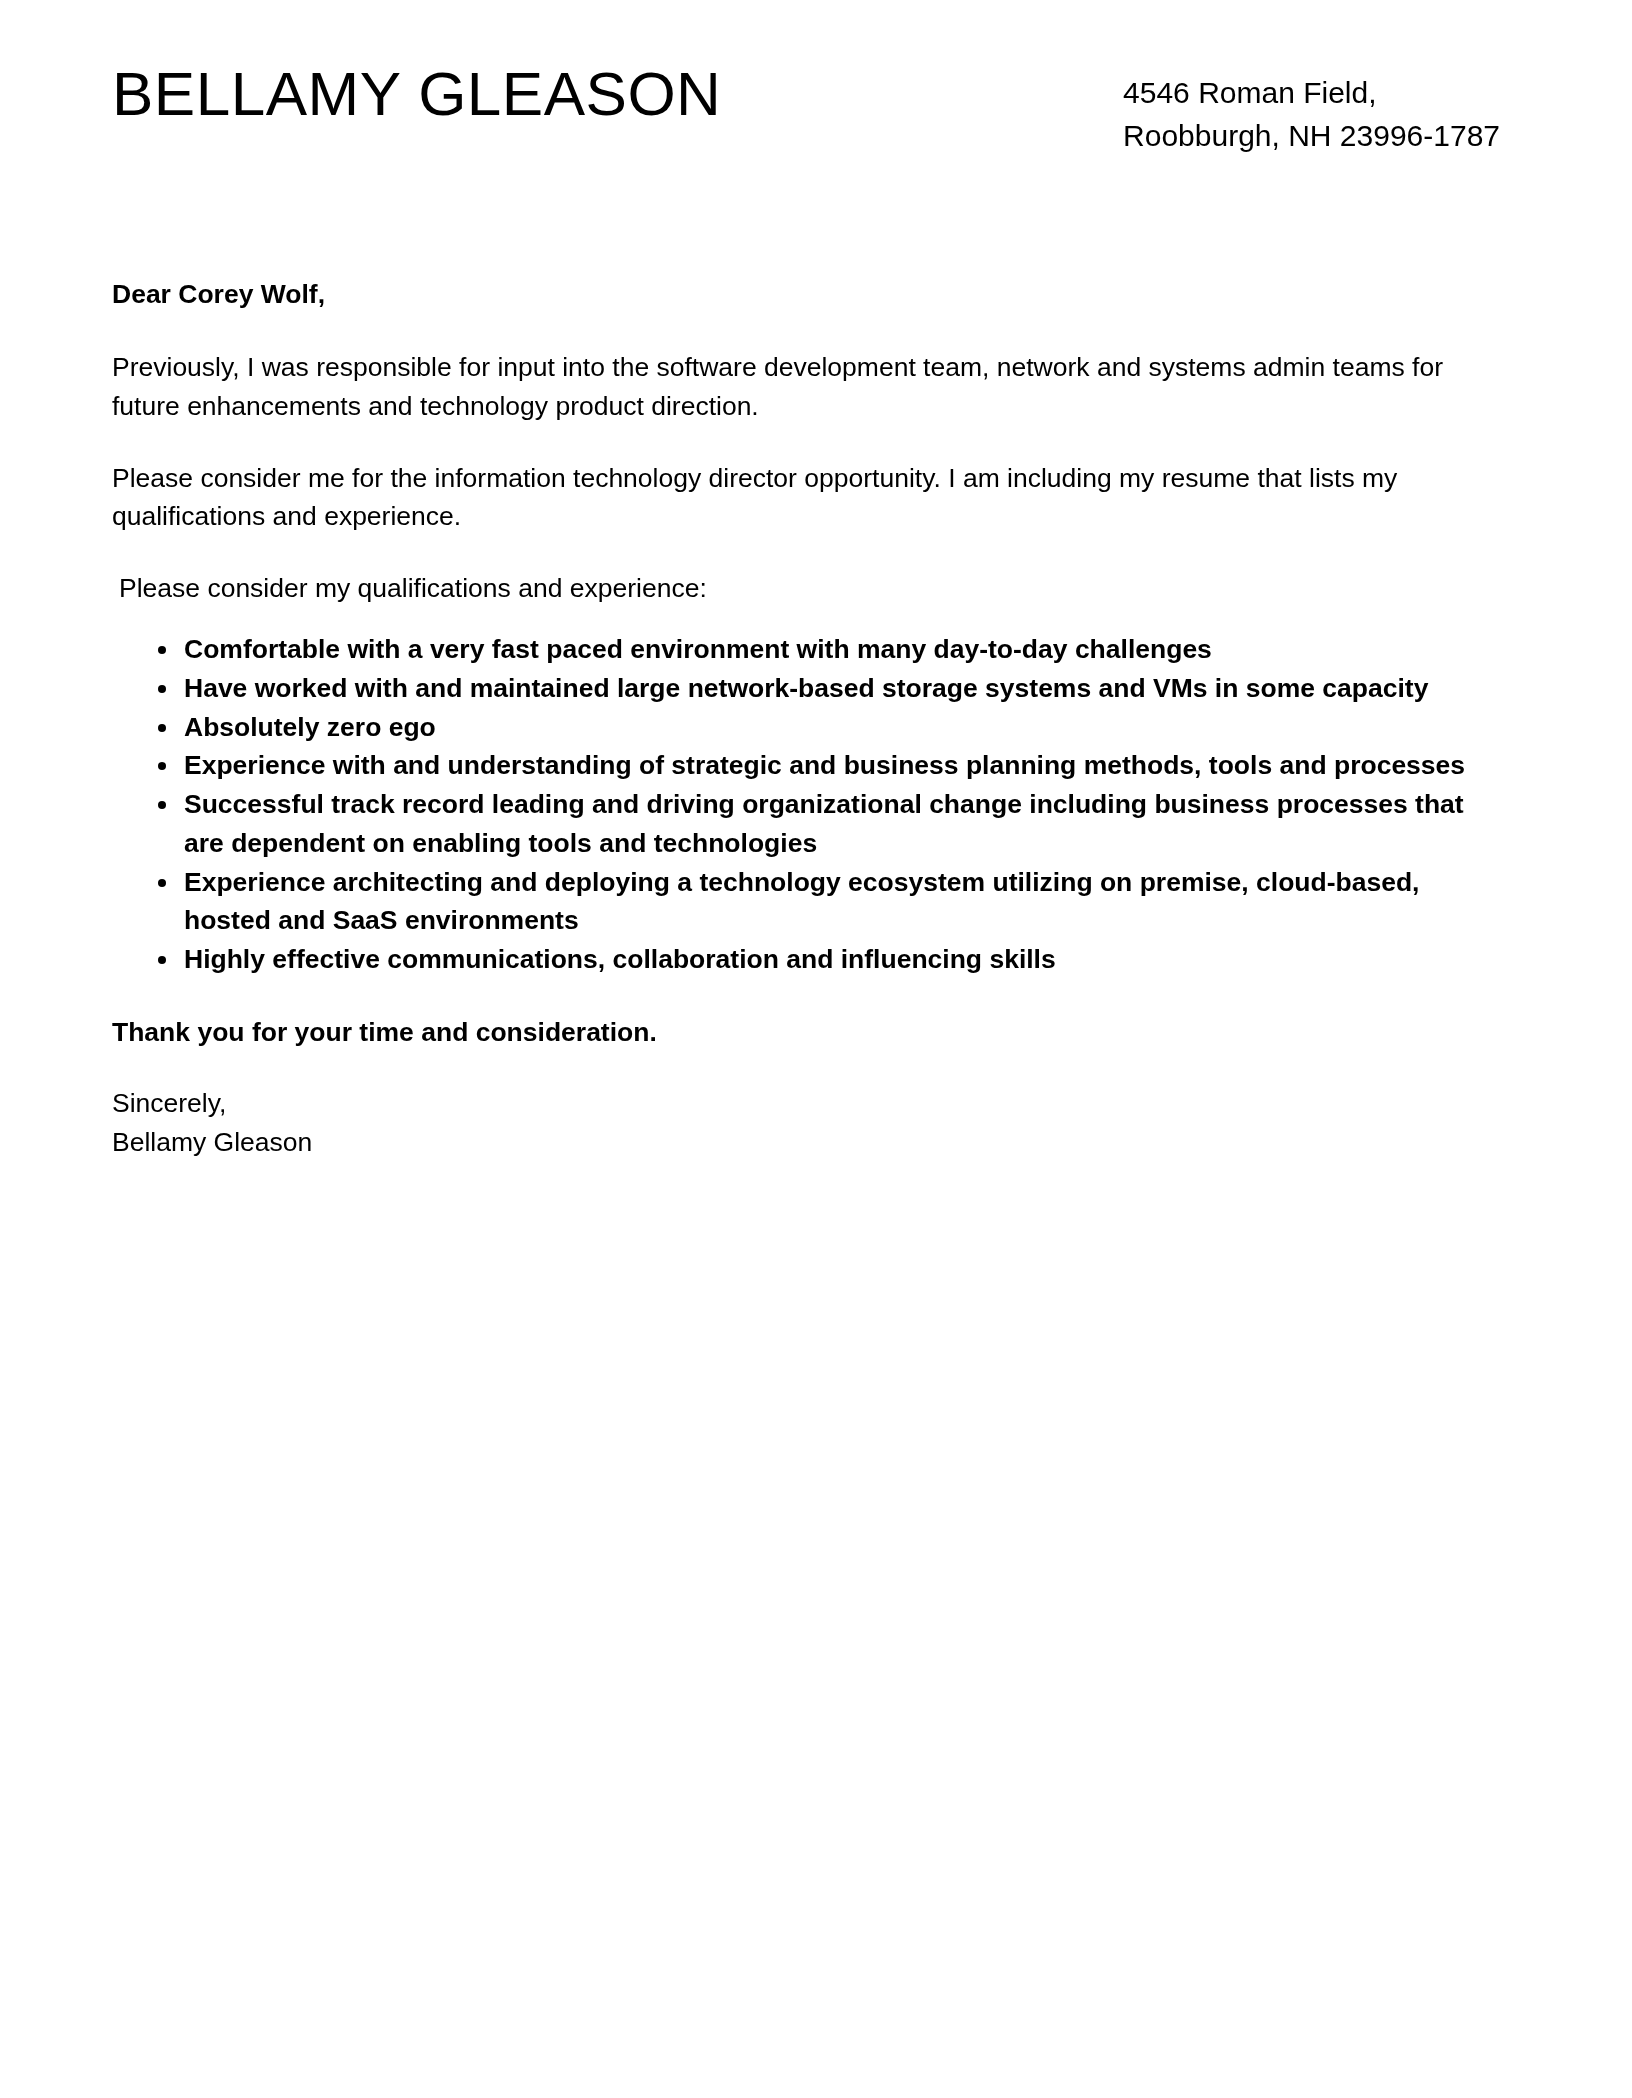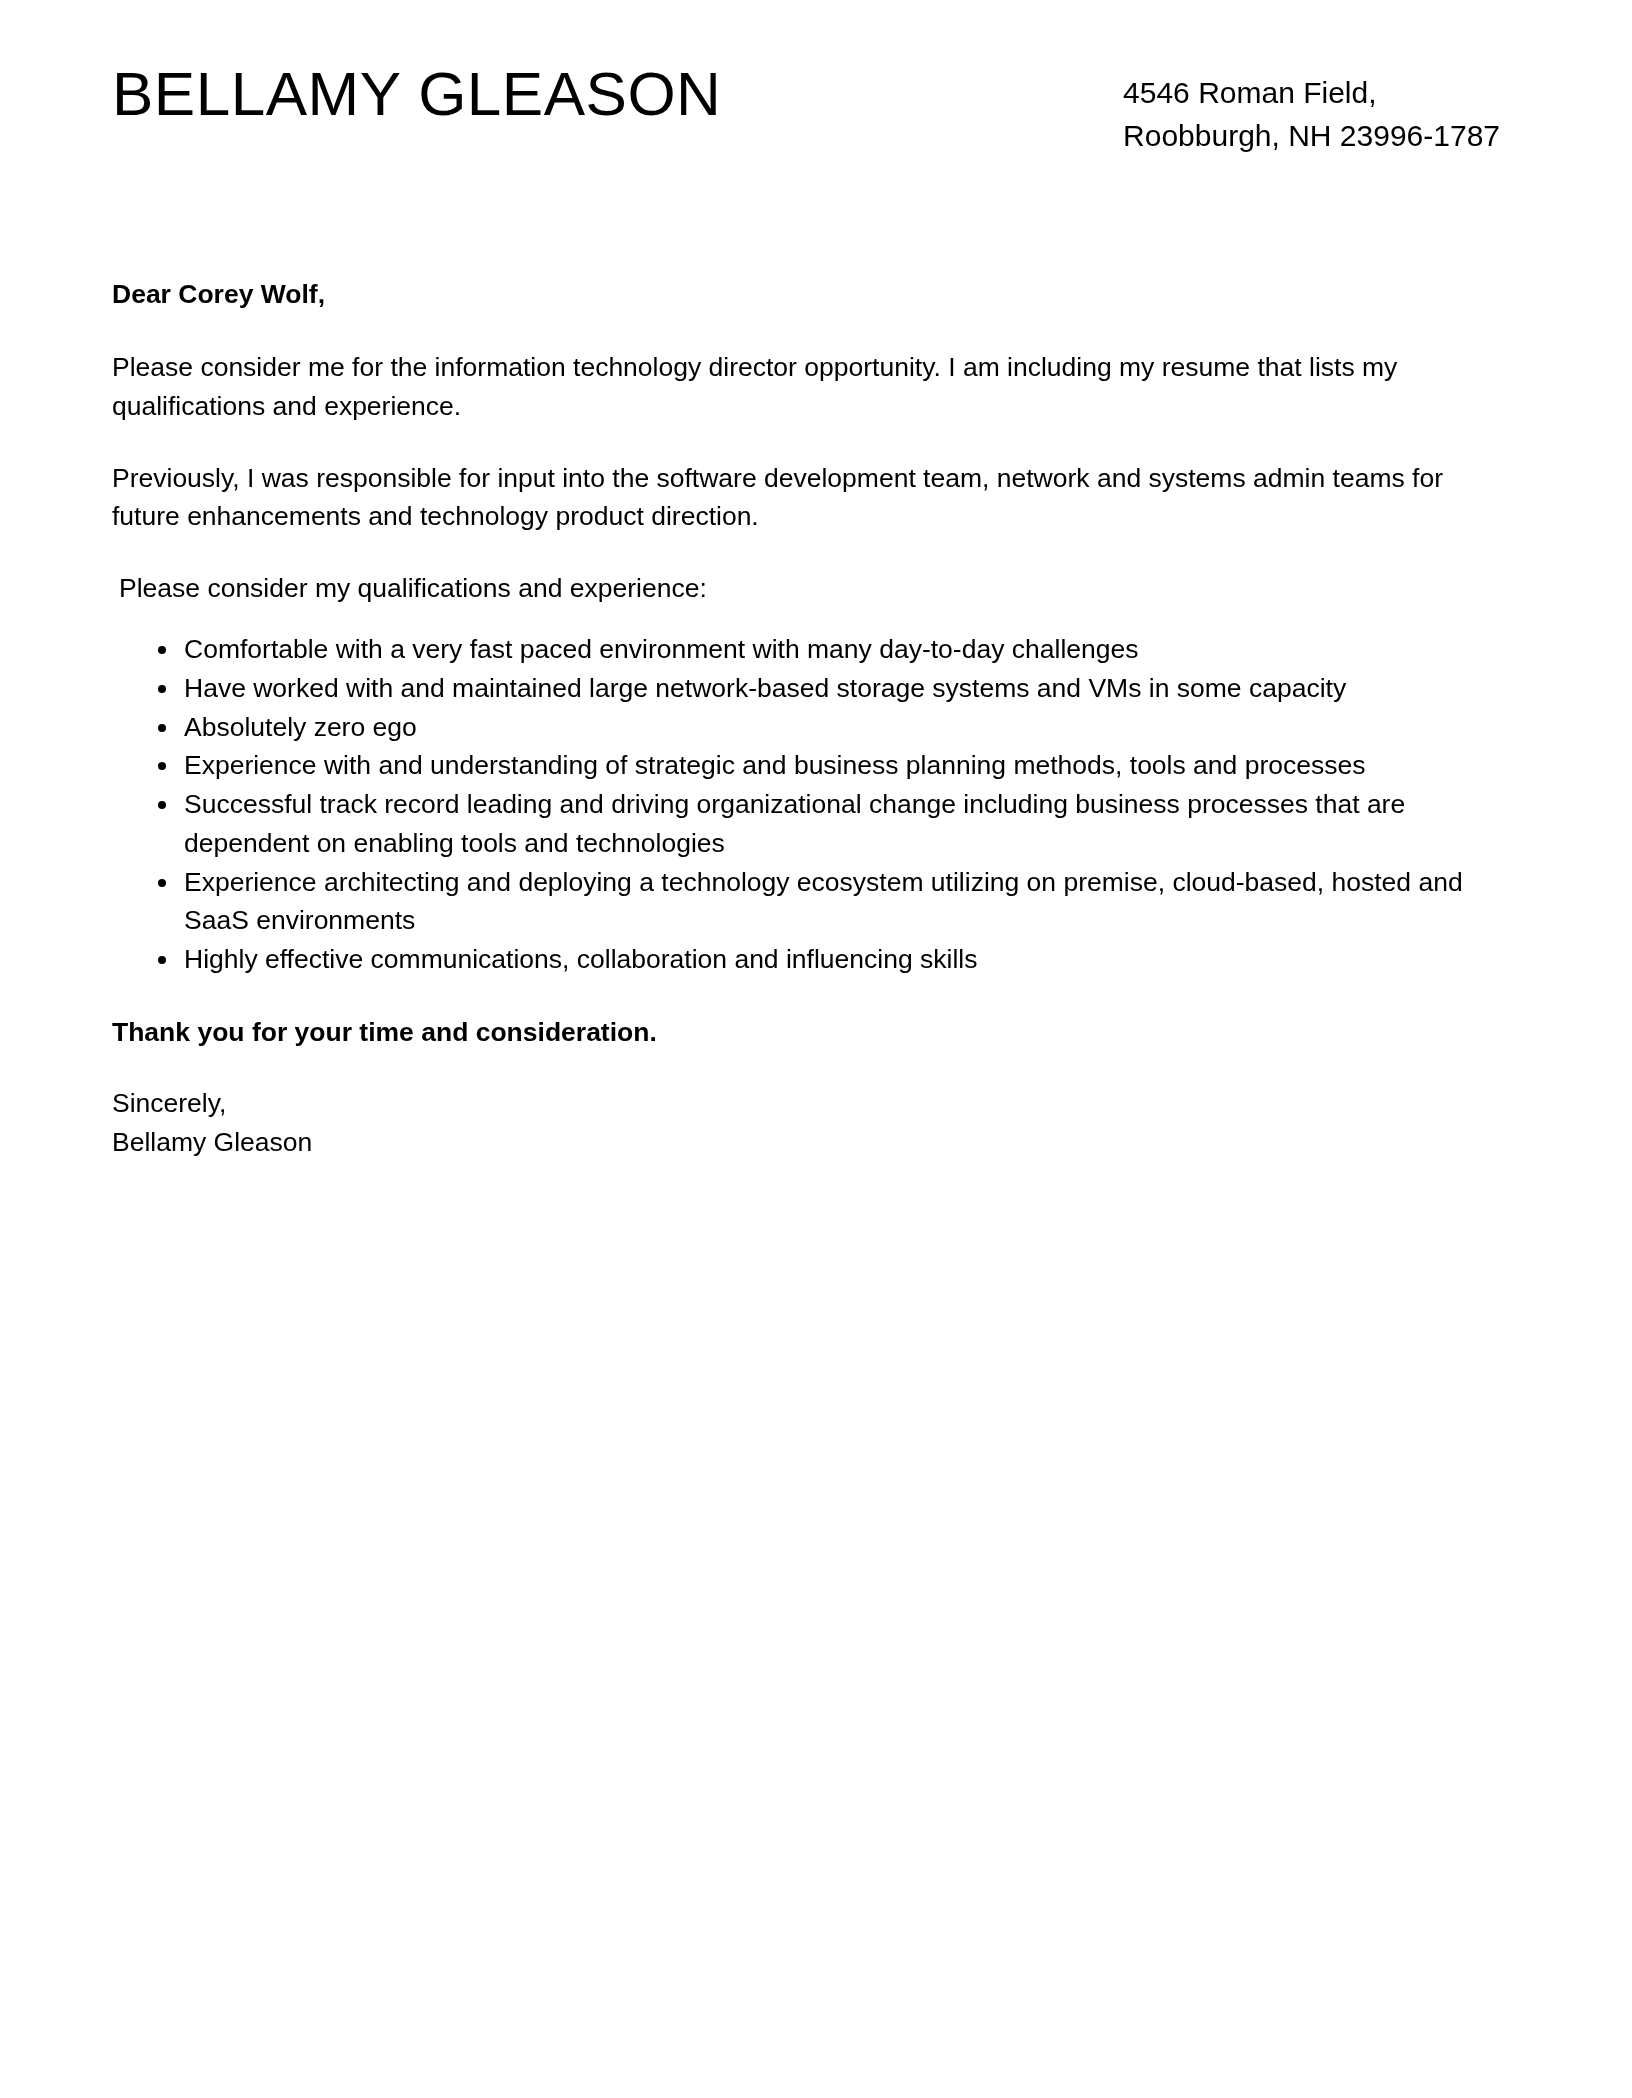--- a/index.html
+++ b/index.html
@@ -84,20 +84,21 @@
     margin: 0 0 34px 0;
     padding: 0;
   }
   ul.bullets li {
     position: relative;
     font-size: 26.5px;
     line-height: 1.46;
     padding-left: 39px;
     margin: 0 0 0 33px;
     max-width: 1300px;
+    font-weight: bold;
   }
   ul.bullets li::before {
     content: "";
     position: absolute;
     left: 13px;
     top: 16px;
     width: 8px;
     height: 8px;
     border-radius: 50%;
     background: #000000;
@@ -131,23 +132,23 @@
       <div class="address-block">
         <span class="address-line">4546 Roman Field,</span>
         <span class="address-line">Roobburgh, NH 23996-1787</span>
       </div>
     </div>
 
     <div class="letter-body">
 
       <p class="salutation">Dear Corey Wolf,</p>
 
+      <p class="para">Previously, I was responsible for input into the software development team, network and systems admin teams for future enhancements and technology product direction.</p>
+
       <p class="para">Please consider me for the information technology director opportunity. I am including my resume that lists my qualifications and experience.</p>
-
-      <p class="para">Previously, I was responsible for input into the software development team, network and systems admin teams for future enhancements and technology product direction.</p>
 
       <p class="para qualifications-intro">Please consider my qualifications and experience:</p>
 
       <ul class="bullets">
         <li>Comfortable with a very fast paced environment with many day-to-day challenges</li>
         <li>Have worked with and maintained large network-based storage systems and VMs in some capacity</li>
         <li>Absolutely zero ego</li>
         <li>Experience with and understanding of strategic and business planning methods, tools and processes</li>
         <li>Successful track record leading and driving organizational change including business processes that are dependent on enabling tools and technologies</li>
         <li>Experience architecting and deploying a technology ecosystem utilizing on premise, cloud-based, hosted and SaaS environments</li>

